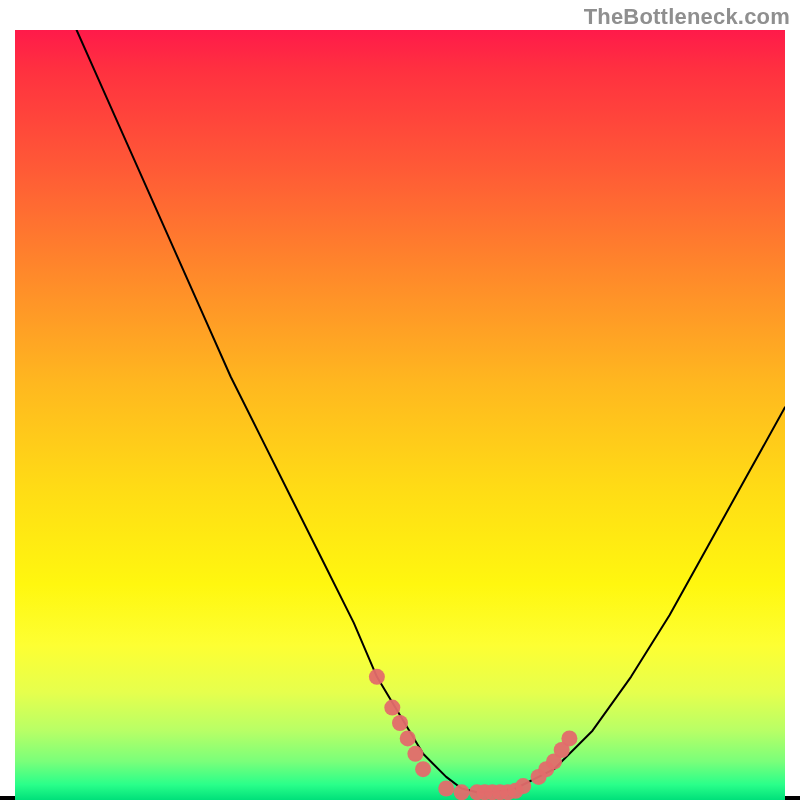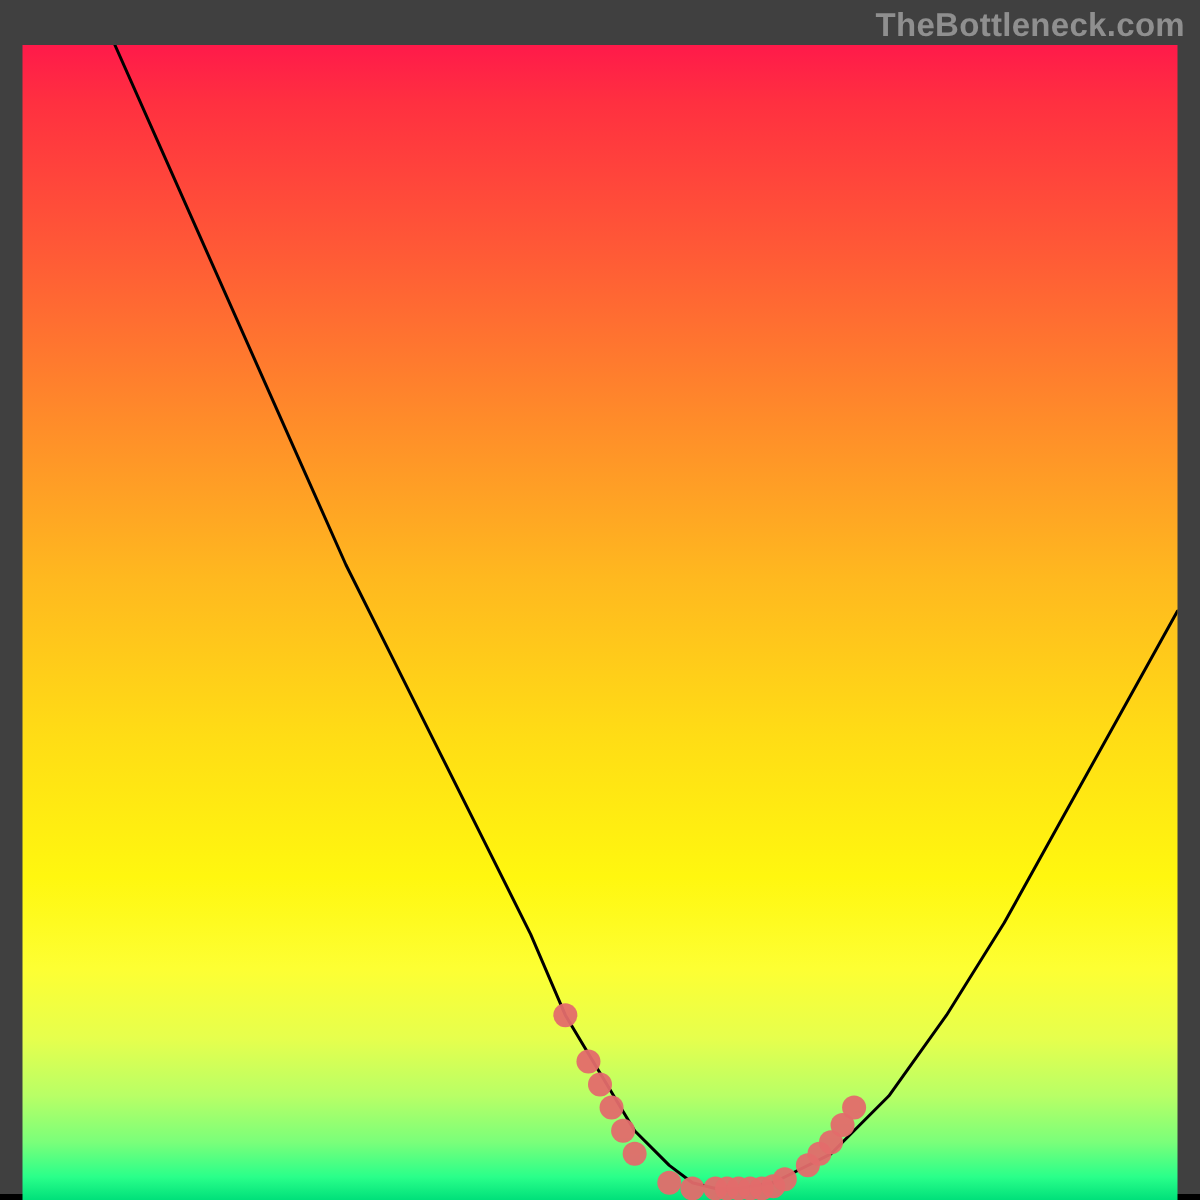--- a/index.html
+++ b/index.html
@@ -1,21 +1,21 @@
 <!DOCTYPE html>
 <html><head>
 <meta charset="utf-8">
 <style>
   * { margin: 0; padding: 0; box-sizing: border-box; }
   html, body { width: 800px; height: 800px; overflow: hidden; background: #000; }
   .frame {
     position: absolute;
     left: 0; top: 0;
     width: 800px; height: 796px;
-    background: #404040;
+    background: #ffffff;
   }
   .plot {
     position: absolute;
     left: 15px;
     top: 30px;
     width: 770px;
     height: 770px;
     background: linear-gradient(to bottom,
       #ff1a4a 0%,
       #ff3040 5%,

